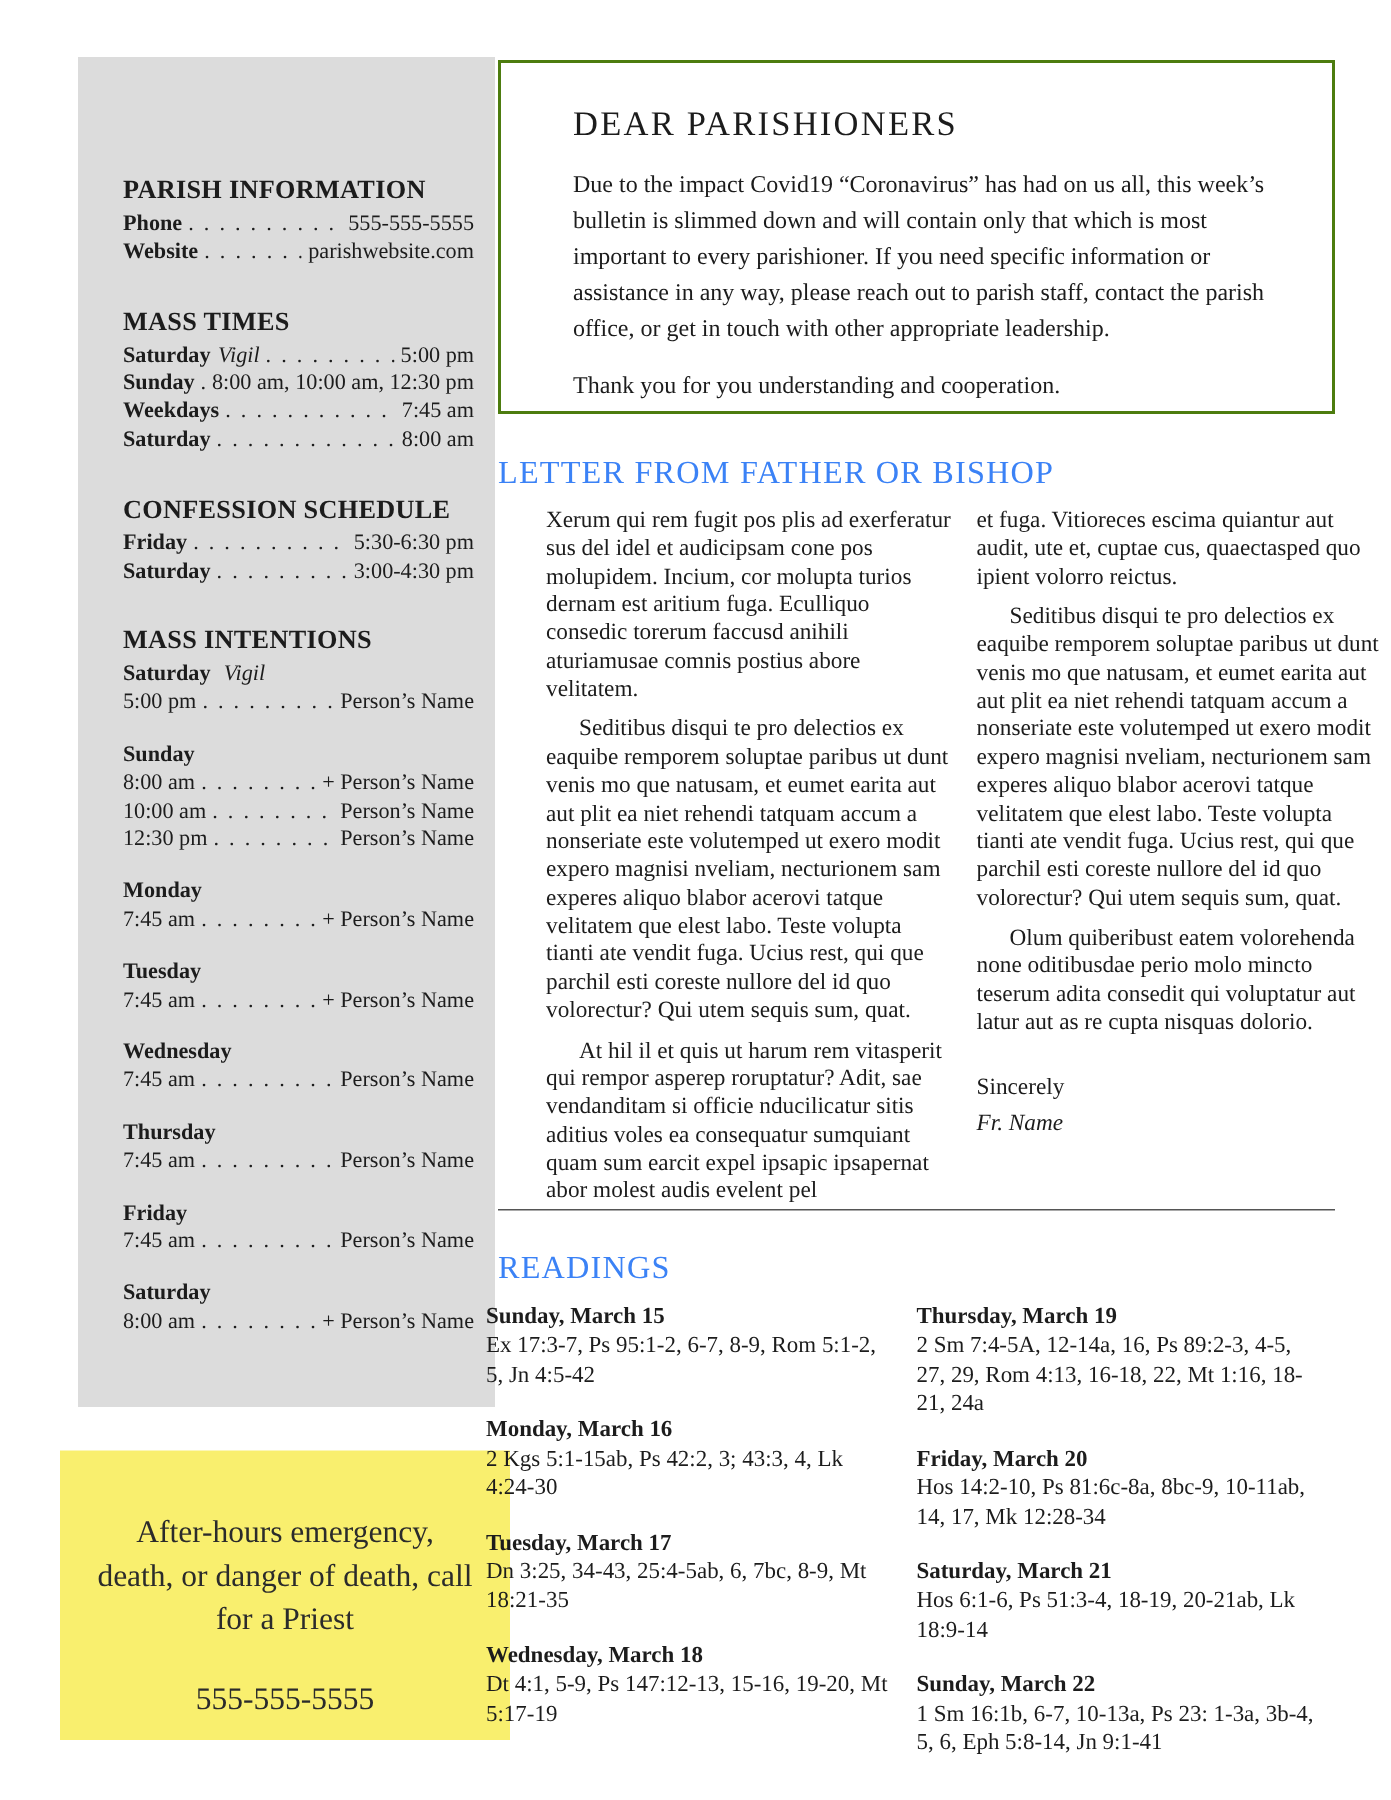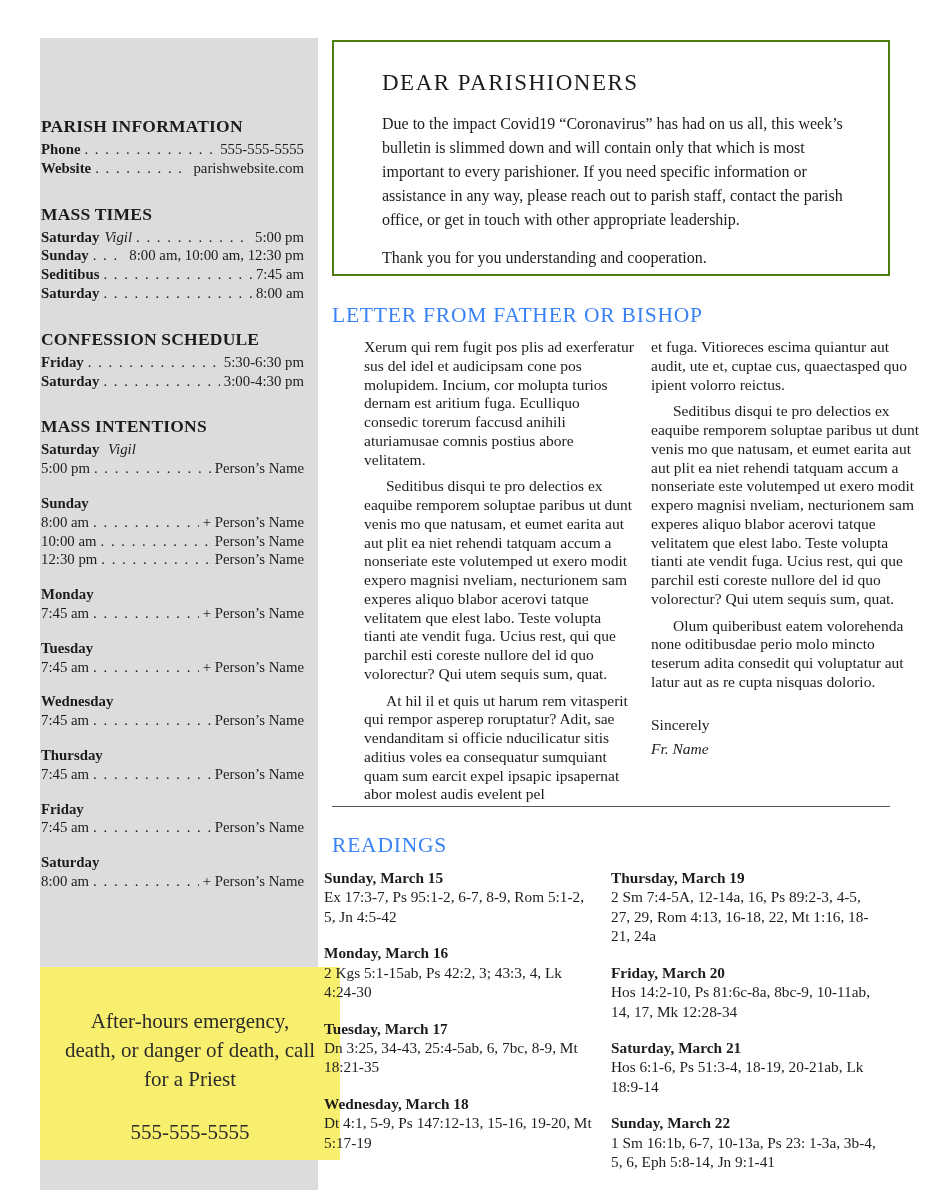--- a/index.html
+++ b/index.html
@@ -3,22 +3,22 @@
 <meta charset="utf-8">
 <style>
   html,body{margin:0;padding:0;}
   body{
     width:927px;height:1200px;position:relative;overflow:hidden;
     background:#ffffff;color:#1c1c1c;
     font-family:"Liberation Serif","DejaVu Serif",serif;
   }
   
   .sidebar{
-    position:absolute;left:40px;top:38px;width:278px;height:1152px;
-    background:#dcdcdc;box-sizing:border-box;padding:78px 14px 0 1px;
+    position:absolute;left:52px;top:38px;width:278px;height:900px;
+    background:#dcdcdc;box-sizing:border-box;padding:78px 14px 0 30px;
   }
   .sb-section{margin:0 0 26px 0;}
   .sb-title{font-size:17.5px;font-weight:bold;letter-spacing:0.2px;margin:0 0 3px 0;}
   .row{display:flex;align-items:flex-start;font-size:14.8px;line-height:18.8px;}
   .lbl{font-weight:bold;white-space:nowrap;}
   .itsuf{font-style:italic;white-space:nowrap;}
   .itsuf:not(:empty){margin-left:5px;}
   .leader{flex:1;overflow:hidden;white-space:nowrap;margin:0 4px;}
   .leader::after{content:". . . . . . . . . . . . . . . . . . . . . . . . . . . . . . . . . . . . . . . .";letter-spacing:1.5px;}
   .val{white-space:nowrap;}
@@ -88,21 +88,21 @@
       <span class="itsuf">Vigil</span>
       <span class="leader"></span>
       <span class="val">5:00 pm</span>
     </div>
     <div class="row">
       <span class="lbl">Sunday</span>
       <span class="leader"></span>
       <span class="val">8:00 am, 10:00 am, 12:30 pm</span>
     </div>
     <div class="row">
-      <span class="lbl">Seditibus</span>
+      <span class="lbl">Weekdays</span>
       <span class="leader"></span>
       <span class="val">7:45 am</span>
     </div>
     <div class="row">
       <span class="lbl">Saturday</span>
       <span class="leader"></span>
       <span class="val">8:00 am</span>
     </div>
   </section>
 

